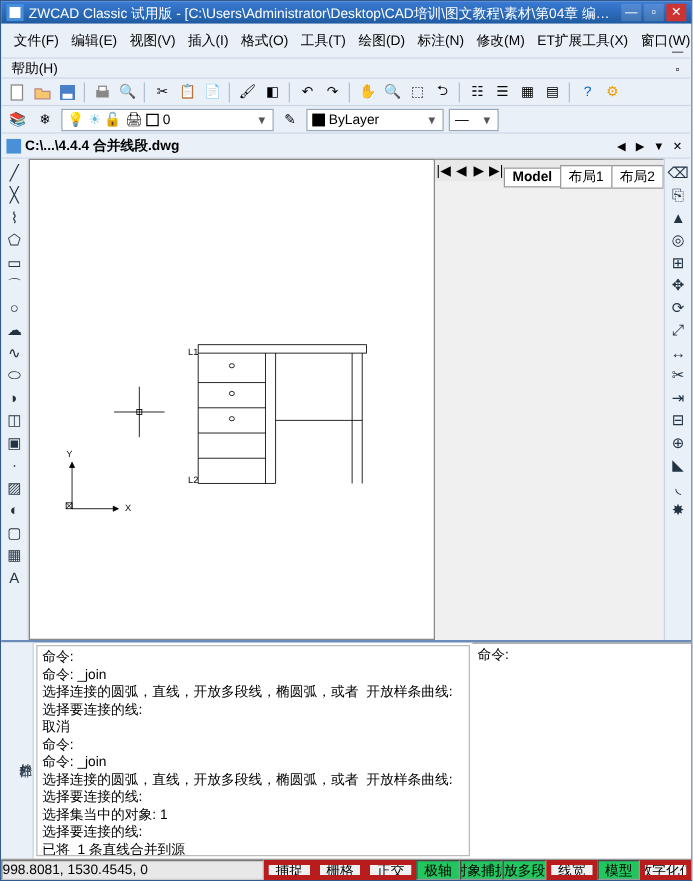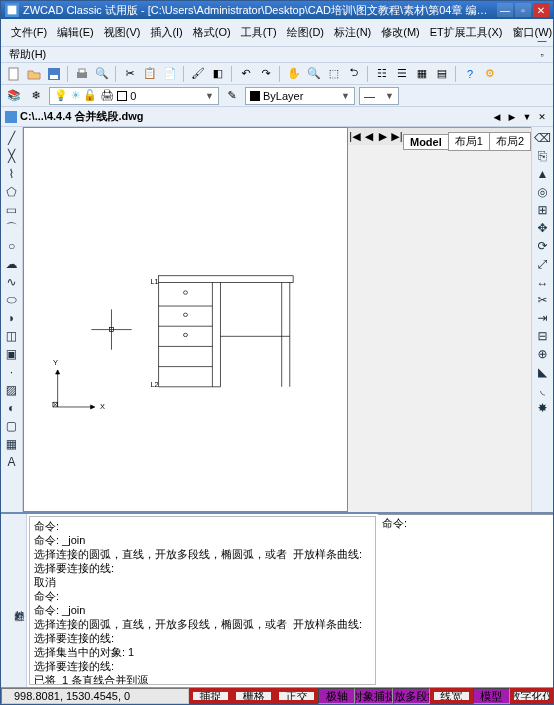--- a/index.html
+++ b/index.html
@@ -38,24 +38,24 @@
   .mtab.active { background:#fff; font-weight:bold; }
   .hscroll { height:14px; background:#e8e8e8; position:relative; }
   .hscroll .thumb { position:absolute; left:240px; top:1px; width:240px; height:12px; background:#c8c8c8; border:1px solid #888; }
   .cmdwin { height:175px; background:#fff; border-top:2px solid #6b8cb8; display:flex; font-size:11px; }
   .cmdhandle { width:26px; background:#eaf0f8; border-right:1px solid #c8d4e4; display:flex; flex-direction:column; align-items:center; padding-top:4px; color:#234; writing-mode:vertical-rl; font-size:10px; }
   .cmdbody { flex:1; display:flex; flex-direction:row; }
   .cmdlog { flex:1; overflow:auto; padding:2px 4px; line-height:14px; font-size:11px; white-space:pre-wrap; border:1px solid #bbb; margin:2px; }
   .cmdline { height:18px; display:flex; align-items:center; border-top:1px solid #999; padding:0 4px; }
   .cmdline input { flex:1; border:none; outline:none; font-size:11px; }
   .statusrow { height:17px; background:#e8e8e8; display:flex; align-items:stretch; font-size:11px; border-top:1px solid #999; }
-  .coord { width:188px; border:1px inset #ccc; padding:0 12px; display:flex; align-items:center; }
+  .coord { width:210px; border:1px inset #ccc; padding:0 0; display:flex; align-items:center; }
   .snapbtns { flex:1; display:flex; }
   .snap { flex:1; border:4px solid #b91c1c; display:flex; align-items:center; justify-content:center; cursor:pointer; background:#f0f0f0; white-space:nowrap; overflow:hidden; }
-  .snap.on { background:#a21caf; border:1px inset #999; }
+  .snap.on { background:#22c55e; border:1px inset #999; }
 </style>
 </head>
 <body>
 
 <div class="window">
 
   <div class="titlebar">
     <svg class="icon" viewBox="0 0 16 16">
         <rect width="16" height="16" fill="#4a90d9"></rect>
         <path d="M3 3h10v10H3z" fill="#fff"></path>

